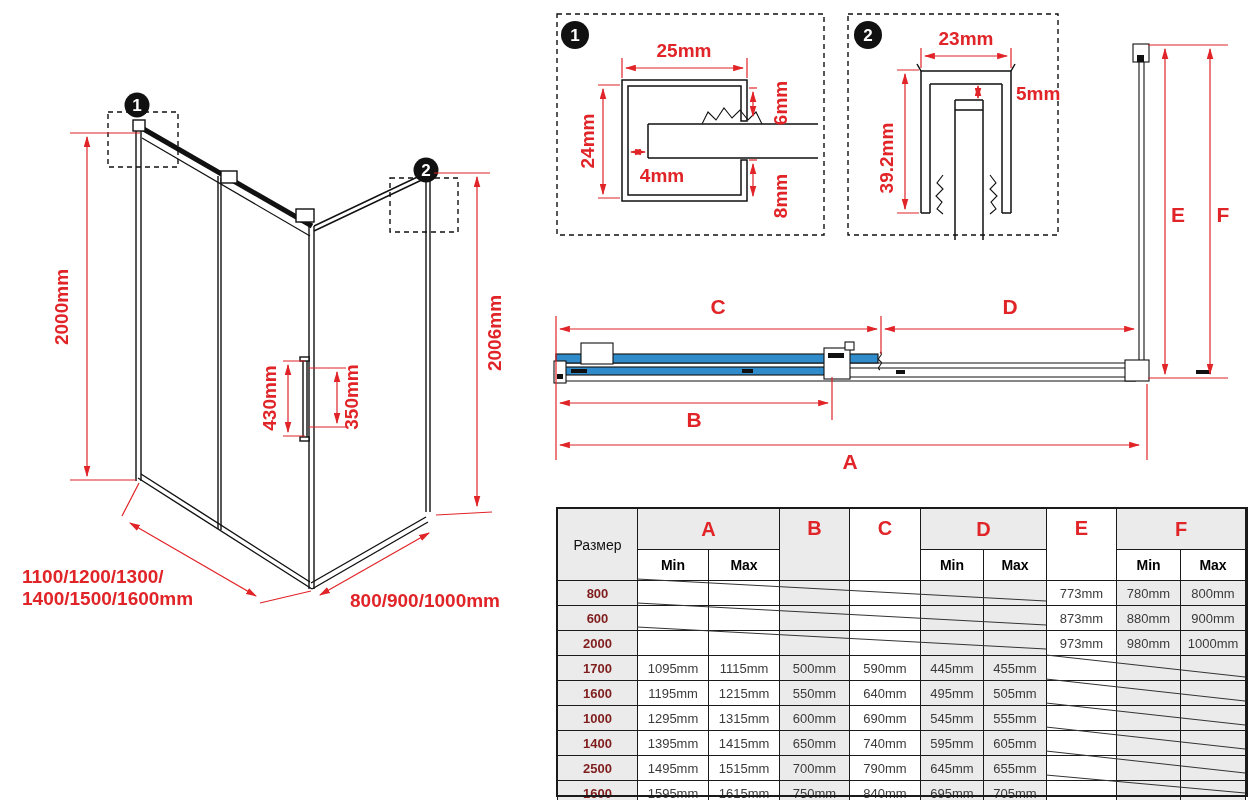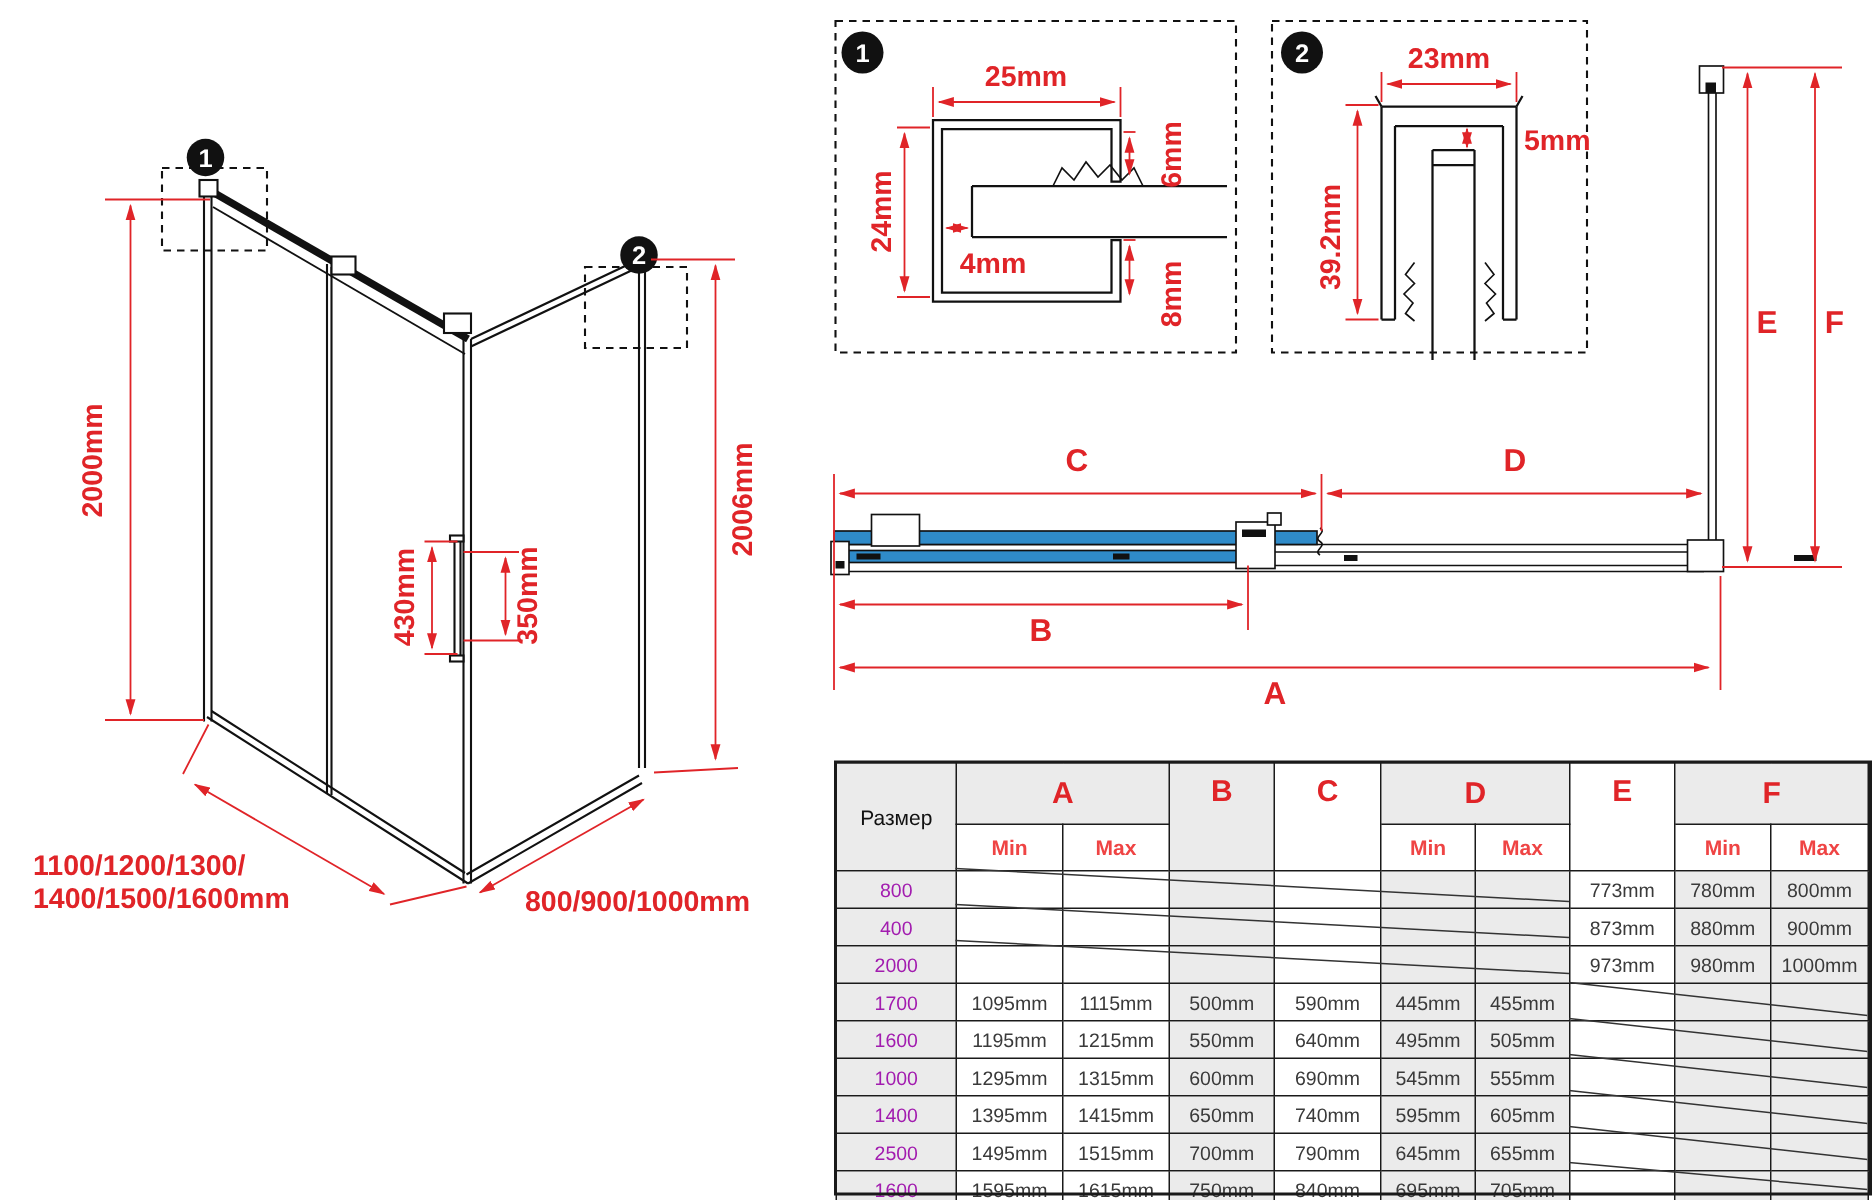--- a/index.html
+++ b/index.html
@@ -9,25 +9,25 @@
   svg text{font-family:"Liberation Sans",sans-serif;}
   .dim{font-size:19px;font-weight:600;fill:#e02428;}
   .big{font-size:21px;font-weight:bold;fill:#e02428;}
   .mk{font-size:17px;font-weight:bold;fill:#fff;}
   
   .tablewrap{position:absolute;left:557px;top:508px;width:688px;height:286px;}
   .tablewrap table{border-collapse:collapse;table-layout:fixed;width:688px;}
   .tablewrap td{border:1px solid #1a1a1a;text-align:center;padding:0;
                 font-size:13px;color:#3a3a3a;height:24px;overflow:hidden;white-space:nowrap;}
   .tablewrap tr.h1 td{height:40px;}
-  .tablewrap tr.h2 td{height:30px;font-size:14px;font-weight:bold;color:#ef4444;}
+  .tablewrap tr.h2 td{height:30px;font-size:14px;font-weight:bold;color:#000000;}
   td.g{background:#ebebeb;}
   td.letter{font-size:20px;font-weight:bold;color:#e02428;}
   td.vtop{vertical-align:top;padding-top:8px;}
-  td.sizecell{font-weight:normal;color:#a21caf;}
+  td.sizecell{font-weight:bold;color:#7f1d1d;}
   td.rz{font-size:14px;color:#111;}
   .tablewrap .diag{position:absolute;left:0;top:0;pointer-events:none;}
   .outerbrd{position:absolute;left:-1px;top:-1px;width:688px;height:286px;
             border:2px solid #1a1a1a;pointer-events:none;}
 </style>
 </head>
 <body>
 
 <div id="stage">
 
@@ -228,21 +228,21 @@
             <td></td>
         <td class="g"></td>
             <td></td>
         <td class="g"></td>
             <td class="g"></td>
         <td>773mm</td>
         <td class="g">780mm</td>
         <td class="g">800mm</td>
       </tr>
       <tr>
-        <td class="g sizecell">400</td>
+        <td class="g sizecell">600</td>
         <td></td>
             <td></td>
         <td class="g"></td>
             <td></td>
         <td class="g"></td>
             <td class="g"></td>
         <td>873mm</td>
         <td class="g">880mm</td>
         <td class="g">900mm</td>
       </tr>

